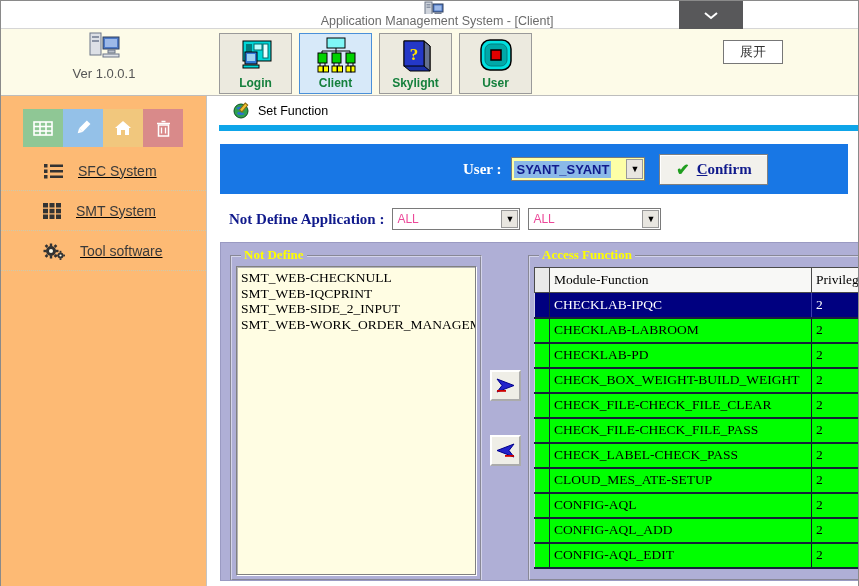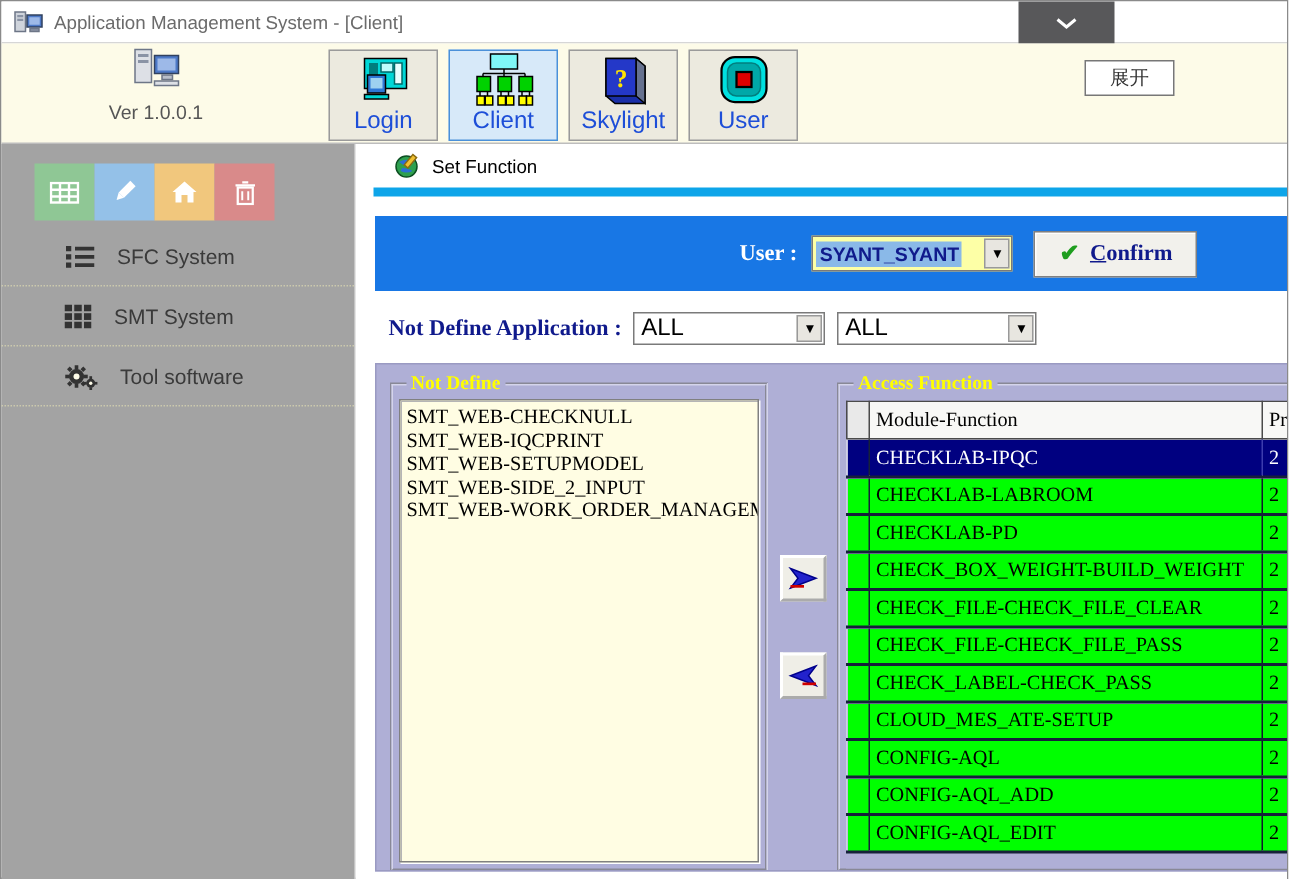--- a/index.html
+++ b/index.html
@@ -2,43 +2,43 @@
 <html><head>
 <meta charset="utf-8">
 <style>
   * { margin:0; padding:0; box-sizing:border-box; }
   html,body { width:859px; height:586px; overflow:hidden; background:#fff;
     font-family:"Liberation Sans", sans-serif; }
   .window { width:859px; height:586px; border:1px solid #8a8a8a; position:relative; background:#fff; }
 
   
   .titlebar { height:28px; background:#fff; display:flex; align-items:center;
-    padding-left:8px; border-bottom:1px solid #d6d6d6; position:relative; }
+    padding-left:8px; border-bottom:1px solid #d6d6d6; position:relative;flex-direction:column; }
   .titlebar .title { font-size:12.5px; color:#6b6b6b; margin-left:7px; }
   .chevron-btn { position:absolute; left:678px; top:0; width:64px; height:28px;
     background:#58585a; display:flex; align-items:center; justify-content:center; cursor:pointer; }
 
   
   .topband { height:67px; background:#FDFBE8; border-bottom:1px solid #bdbdbd; position:relative; }
   .ver-block { position:absolute; left:0; top:2px; width:206px; text-align:center; }
   .ver-block .ver-text { font-size:13px; color:#555; margin-top:1px; }
   .toolbar { position:absolute; left:218px; top:4px; display:flex; gap:7px; }
   .toolbtn { width:73px; height:61px; background:#ECEADF; border:1px solid #9a9a9a;
     display:flex; flex-direction:column; align-items:center; justify-content:flex-end;
     padding-bottom:3px; cursor:pointer; }
   .toolbtn .ticon { flex:1; display:flex; align-items:center; justify-content:center; }
-  .toolbtn .tlabel { font-size:16px; font-weight:normal; color:#1d4ed8; }
+  .toolbtn .tlabel { font-size:12px; font-weight:bold; color:#15803d; }
   .toolbtn.active { background:#D7E9F9; border:1px solid #4A90D9; }
   .expand-btn { position:absolute; left:722px; top:11px; width:60px; height:24px;
     background:#fff; border:1px solid #777; font-size:13px; color:#333;
     display:flex; align-items:center; justify-content:center; cursor:pointer; }
 
   
   .content { display:flex; height:490px; }
-  .sidebar { width:236px; background:#a3a3a3; border-right:1px solid #c4c4c4; }
+  .sidebar { width:206px; background:#fdba74; border-right:1px solid #c4c4c4;text-decoration:underline; }
   .action-row { margin:13px 0 4px 22px; display:flex; }
   .action-btn { width:40px; height:38px; display:flex; align-items:center; justify-content:center; cursor:pointer; }
   .menu-item { height:40px; display:flex; align-items:center; padding-left:42px; gap:15px;
     border-bottom:1px dotted #ccc9ad; cursor:pointer; }
   .menu-item .mlabel { font-size:14px; color:#3a3a3a; }
 
   .main { flex:1; background:#fff; position:relative; overflow:hidden; }
   .panel-title { height:35px; display:flex; align-items:center; gap:8px; padding-left:14px;
     border-bottom:6px solid #0ea5e9;margin-left:12px; }
   .panel-title span { font-size:12.5px; color:#000; }
@@ -57,21 +57,21 @@
   .confirm-btn { margin-left:14px; width:109px; height:31px; background:#F2F1EC;
     border:1px solid #808080; box-shadow:inset 1px 1px 0 #fff; display:flex;
     align-items:center; justify-content:center; gap:7px; cursor:pointer; }
   .confirm-btn .check { color:#1f9e1f; font-size:16px; font-weight:bold; }
   .confirm-btn .clabel { color:#101a8c; font:bold 15px "Liberation Serif", serif; }
   .confirm-btn .clabel u { text-decoration:underline; }
 
   .filter-row { margin:14px 0 0 13px; display:flex; align-items:center; }
   .filter-label { font:bold 15px "Liberation Serif", serif; color:#101a8c; }
   .filter-combo { margin-left:8px; width:128px; height:22px; }
-  .filter-combo .cval { font-size:16px; color:#000000; margin-left:4px; }
+  .filter-combo .cval { font-size:12px; color:#ec4899; margin-left:4px; }
   .filter-label.second { margin-left:15px; }
   .filter-combo.second { width:133px; }
 
   
   .work-panel { margin:12px 0 0 13px; width:640px; height:339px; background:#AFAFD6;
     border:1px solid #9a9ac2; display:flex; padding:7px 0 0 9px; overflow:hidden; }
   .groupbox { position:relative; border:2px groove #d4d4ea; }
   .group-title { position:absolute; top:-10px; left:9px; background:#AFAFD6; padding:0 3px;
     color:#FFFF00; font:bold 13px "Liberation Serif", serif; white-space:nowrap; }
   .gb-notdefine { width:252px; height:326px; margin-top:5px; }
@@ -330,21 +330,20 @@
           <span class="arrow-box">▼</span>
         </div>
       </div>
 
       <div class="work-panel">
         <div class="groupbox gb-notdefine">
           <span class="group-title">Not Define</span>
           <div class="listbox">
               <div class="lb-item">SMT_WEB-CHECKNULL</div>
               <div class="lb-item">SMT_WEB-IQCPRINT</div>
-              <div class="lb-item">SMT_WEB-SETUPMODEL</div>
               <div class="lb-item">SMT_WEB-SIDE_2_INPUT</div>
               <div class="lb-item">SMT_WEB-WORK_ORDER_MANAGEMENT</div>
             </div>
         </div>
 
         <div class="transfer-col">
           <div class="transfer-btn">
             <svg width="21" height="15">
               <polygon points="2,1 19,7.5 2,14 7,7.5" fill="#2222cc" stroke="#00008b"></polygon>
               <rect x="2" y="12" width="9" height="1.8" fill="#cc0000"></rect>

